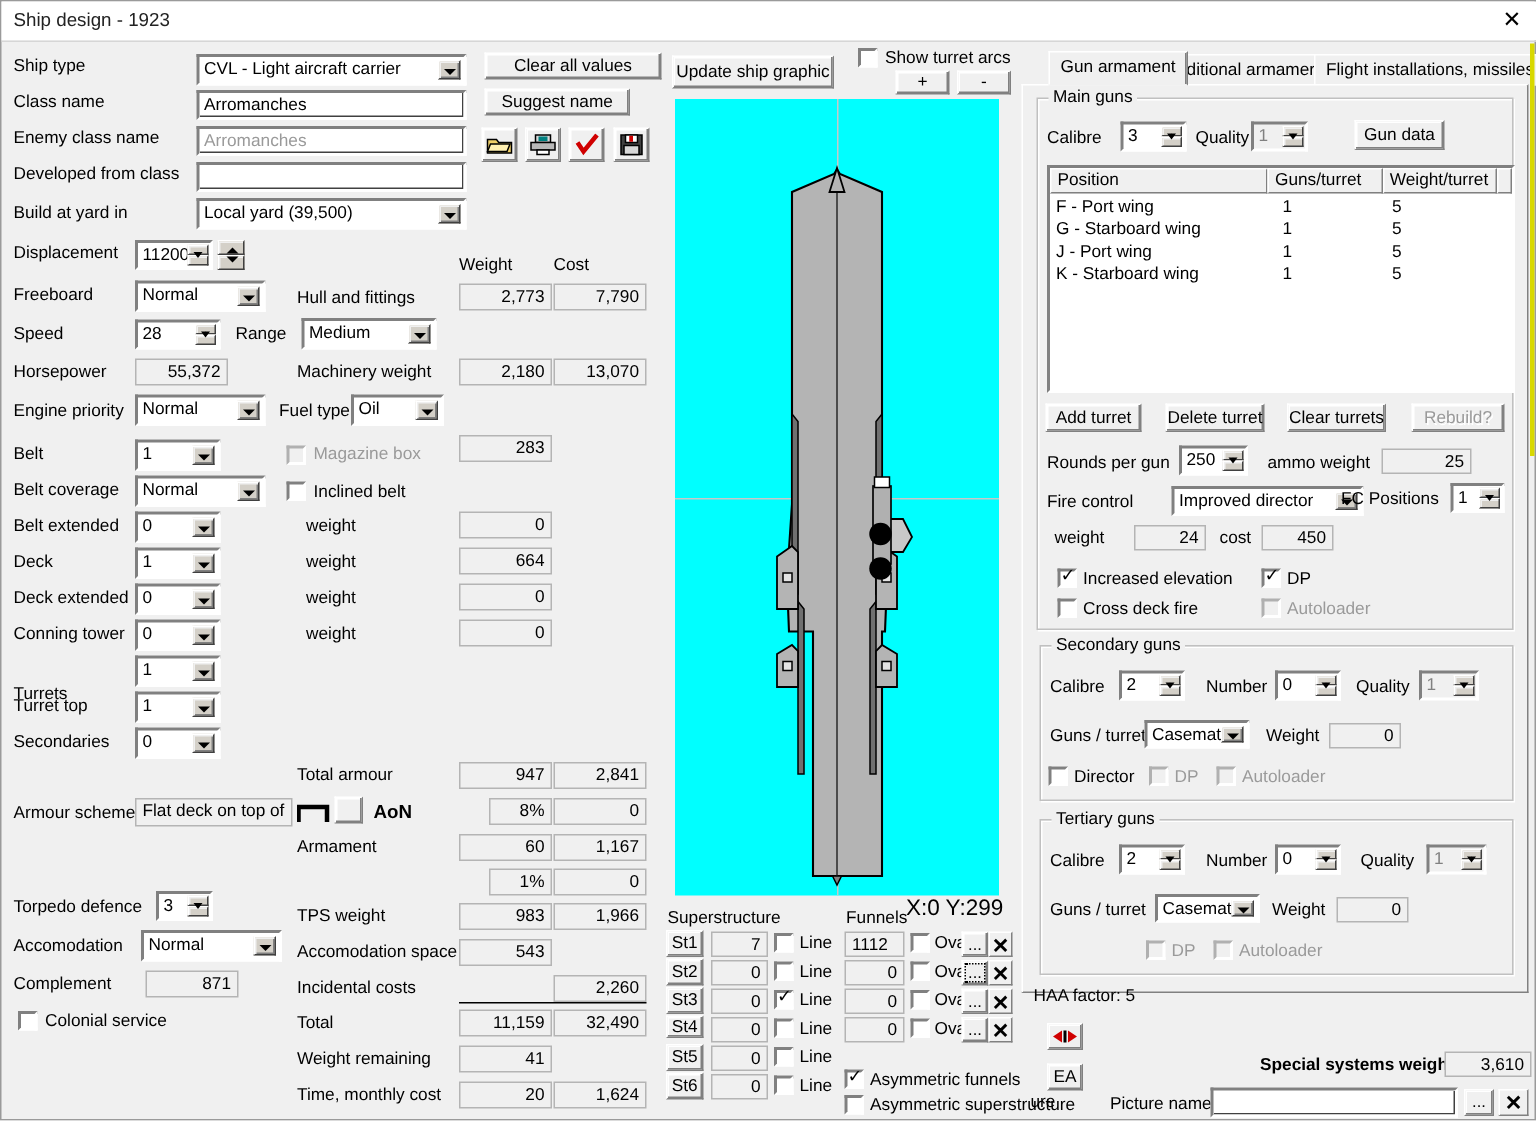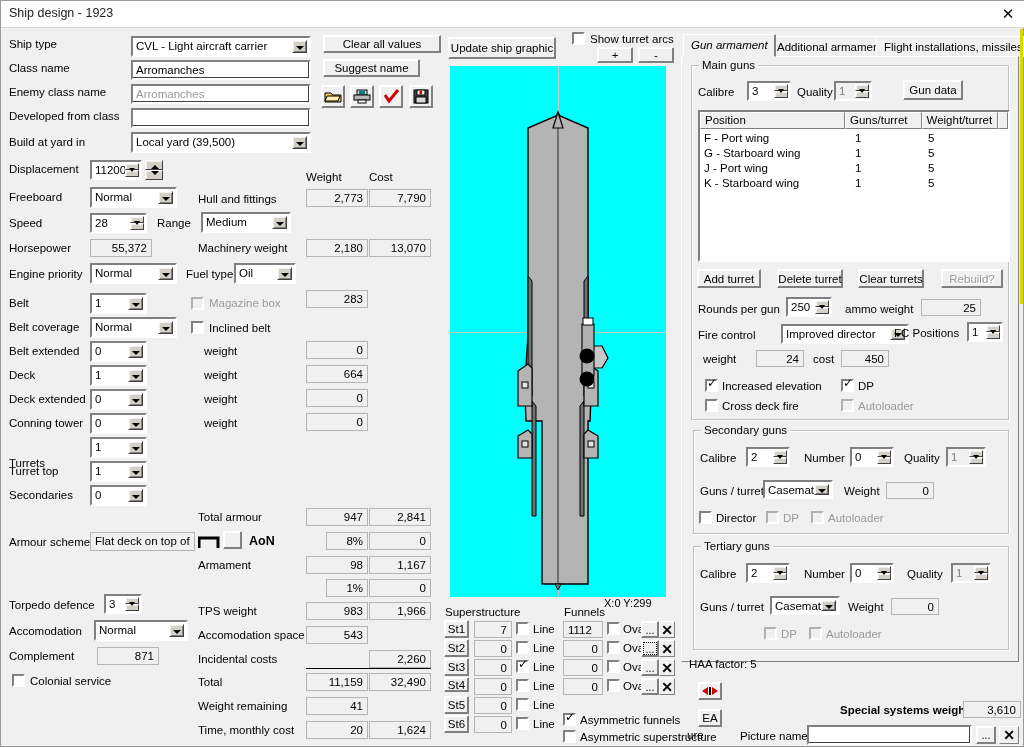--- a/index.html
+++ b/index.html
@@ -322,21 +322,21 @@
   <div class="ro" style="left:305px; top:412px; width:62px; height:18px;">0</div>
 
   <div class="lbl" style="left:197px; top:510px;">Total armour</div>
   <div class="ro" style="left:305px; top:507px; width:62px; height:18px;">947</div>
   <div class="ro" style="left:368px; top:507px; width:62px; height:18px;">2,841</div>
 
   <div class="ro" style="left:325px; top:531px; width:42px; height:18px;">8%</div>
   <div class="ro" style="left:368px; top:531px; width:62px; height:18px;">0</div>
 
   <div class="lbl" style="left:197px; top:558px;">Armament</div>
-  <div class="ro" style="left:305px; top:555px; width:62px; height:18px;">98</div>
+  <div class="ro" style="left:305px; top:555px; width:62px; height:18px;">60</div>
   <div class="ro" style="left:368px; top:555px; width:62px; height:18px;">1,167</div>
 
   <div class="ro" style="left:325px; top:578px; width:42px; height:18px;">1%</div>
   <div class="ro" style="left:368px; top:578px; width:62px; height:18px;">0</div>
 
   <div class="lbl" style="left:197px; top:604px;">TPS weight</div>
   <div class="ro" style="left:305px; top:601px; width:62px; height:18px;">983</div>
   <div class="ro" style="left:368px; top:601px; width:62px; height:18px;">1,966</div>
 
   <div class="lbl" style="left:197px; top:628px;">Accomodation space</div>
@@ -428,21 +428,21 @@
       <rect x="138" y="375" width="6" height="6" fill="#e4e4e4" stroke="#000" stroke-width="1"></rect>
 
       <path d="M134 280 L152 280 L158 292 L152 302 L134 302 Z" fill="#c8c8c8" stroke="#000" stroke-width="1.2"></path>
       <rect x="132" y="258" width="12" height="52" fill="#b0b0b0" stroke="#000" stroke-width="1.1"></rect>
       <rect x="133" y="252" width="10" height="7" fill="#ffffff" stroke="#000" stroke-width="1"></rect>
 
       <circle cx="137" cy="290" r="7.5" fill="#000"></circle>
       <circle cx="137" cy="313" r="7.5" fill="#000"></circle>
     </svg>
   </div>
-  <div class="lbl" style="left:603px; top:596px; font-size:11px;">X:0 Y:299</div>
+  <div class="lbl" style="left:603px; top:596px; font-size:15px;">X:0 Y:299</div>
 
   <div class="lbl" style="left:444px; top:605px;">Superstructure</div>
   <div>
     <div class="btn" style="left:443px; top:619px; width:25px; height:18px;">St1</div>
     <div class="ro" style="left:473px; top:620px; width:38px; height:17px;">7</div>
     <div class="cb" style="left:515px; top:621px;"></div>
     <div class="lbl" style="left:532px; top:622px;">Line</div>
 
     <div class="btn" style="left:443px; top:638px; width:25px; height:18px;">St2</div>
     <div class="ro" style="left:473px; top:639px; width:38px; height:17px;">0</div>
@@ -494,21 +494,21 @@
     <div class="cb" style="left:606px; top:678px;"></div>
     <div class="lbl" style="left:622px; top:679px;">Oval</div>
     <div class="smallbtn" style="left:640px; top:677px; width:18px; height:17px;">...</div>
     <div class="xbtn" style="left:658px; top:677px; width:16px; height:17px;">✕</div>
   </div>
   <div class="cb on" style="left:562px; top:712px;"></div>
   <div class="lbl" style="left:579px; top:713px;">Asymmetric funnels</div>
   <div class="cb" style="left:562px; top:729px;"></div>
   <div class="lbl" style="left:579px; top:730px;">Asymmetric superstructure</div>
 
-  <div class="tab active" style="left:682px; top:33px;font-style:italic;">Gun armament</div>
+  <div class="tab active" style="left:698px; top:33px;">Gun armament</div>
   <div class="tab" style="left:768px; top:35px;">Additional armament</div>
   <div class="tab" style="left:875px; top:35px;">Flight installations, missiles</div>
   <div class="tabpanel" style="left:680px; top:55px; width:338px; height:606px;"></div>
   <div class="yellowstrip" style="left:1019px; top:28px; width:3px; height:275px;"></div>
 
   <div class="group" style="left:690px; top:64px; width:318px; height:355px;">
     <span class="gtitle">Main guns</span>
   </div>
   <div class="lbl" style="left:697px; top:85px;">Calibre</div>
   <div class="spin" style="left:746px; top:80px; width:44px; height:20px;">

